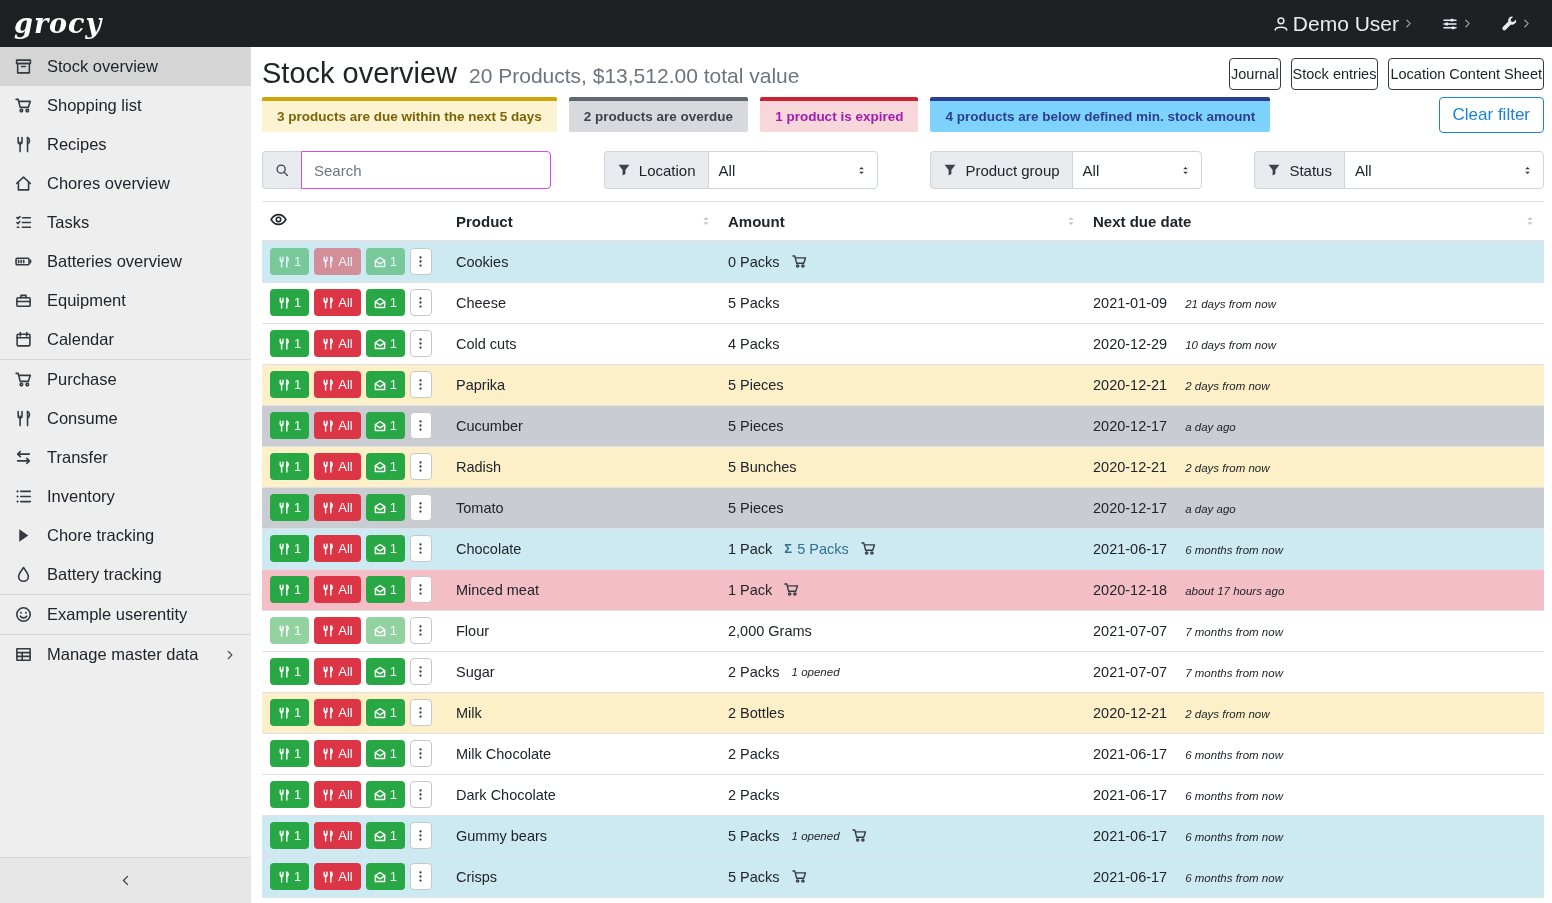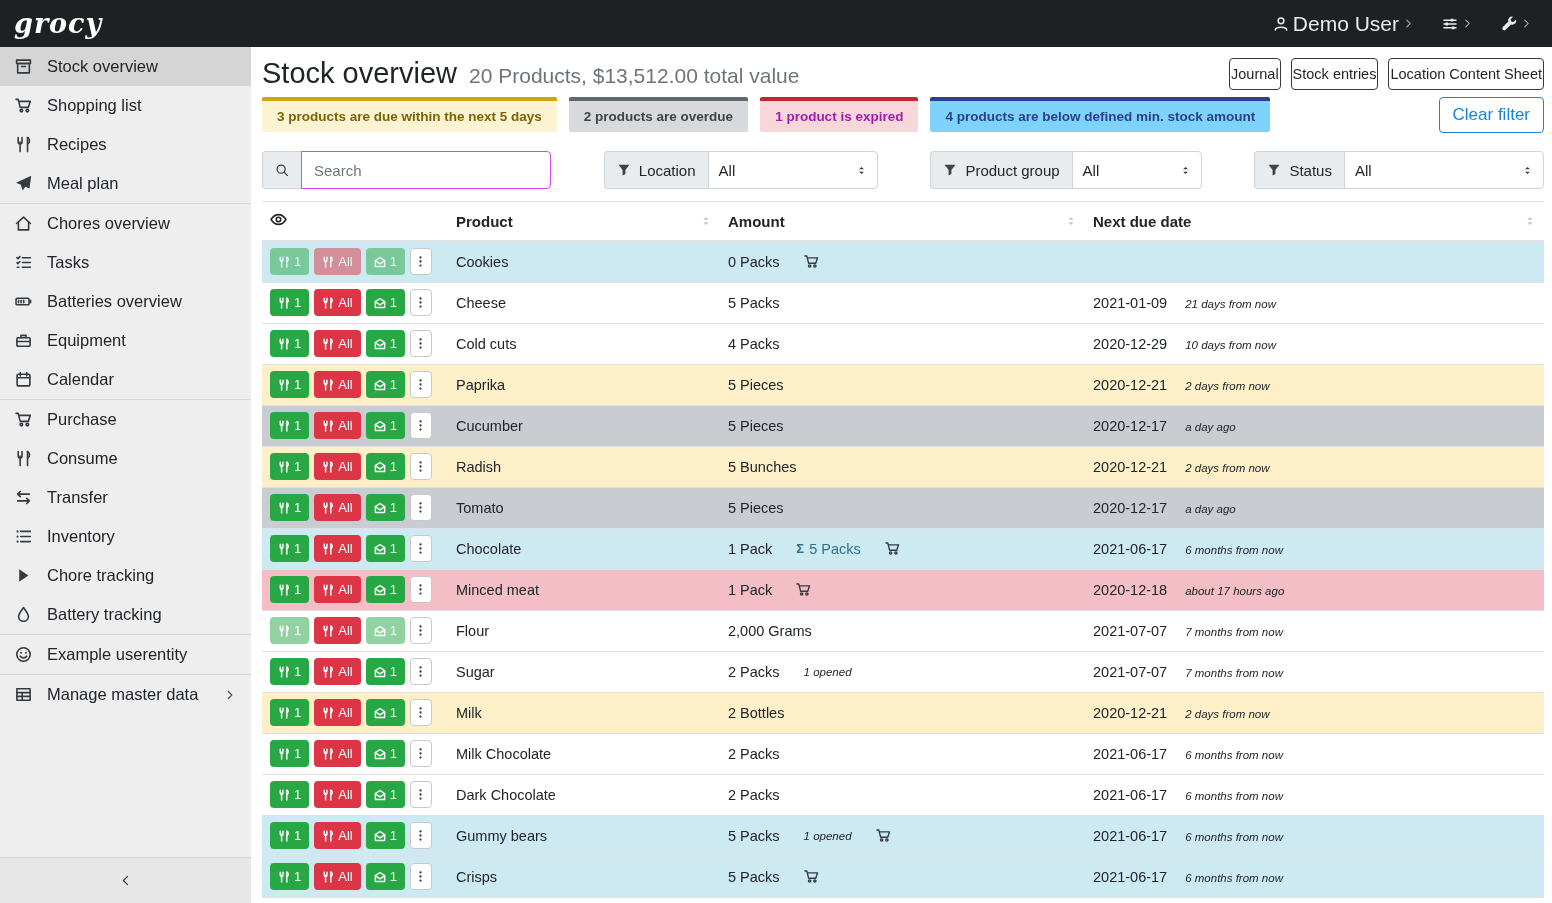--- a/index.html
+++ b/index.html
@@ -86,21 +86,21 @@
 
   .actions { display:flex; align-items:center; gap:5px; }
   .btn-sm { display:inline-flex; align-items:center; gap:4px; height:27px; padding:0 8px; border:none; border-radius:4px; color:#fff; font-size:13px; font-family:inherit; }
   .btn-green { background:#28a745; }
   .btn-red { background:#dc3545; }
   .btn-disabled { opacity:.5; }
   .btn-ico svg { width:12px; height:12px; stroke-width:1.9; }
   .btn-more { display:inline-flex; align-items:center; justify-content:center; height:27px; width:22px; background:#fff; border:1px solid #c8c8c8; border-radius:4px; color:#343a40; }
   .more-ico svg { width:13px; height:13px; }
 
-  .amount-cell { display:flex; align-items:center; gap:24px; }
+  .amount-cell { display:flex; align-items:center; gap:12px; }
   .note { font-size:11.5px; font-style:italic; }
   .agg { display:inline-flex; align-items:center; gap:5px; color:#31708f; }
   .sigma { font-weight:700; font-size:13px; }
   .cart-ico { color:#343a40; }
   .cart-ico svg { width:15px; height:15px; }
   .rel { font-size:11.5px; font-style:italic; margin-left:18px; }
 </style>
 </head>
 <body>
 
@@ -179,28 +179,20 @@
           <span class="icon side-icon" data-interactable="false">
             <svg viewBox="0 0 16 16" fill="none" stroke="currentColor" stroke-width="1.5" stroke-linecap="round" stroke-linejoin="round">
               <path d="M3 1.5v4.2a1.8 1.8 0 0 0 3.6 0V1.5"></path>
               <path d="M4.8 5.7v9"></path>
               <path d="M11.8 1.5v13.2"></path>
               <path d="M11.8 1.5c2.3.9 2.6 4.7.2 5.9"></path>
             </svg>
           </span>
           <span data-interactable="false">Recipes</span>
         </div>
-        <div class="side-item divider-after" data-interactable="true">
-          <span class="icon side-icon" data-interactable="false">
-            <svg viewBox="0 0 16 16" fill="none" stroke="currentColor" stroke-width="1.5" stroke-linecap="round" stroke-linejoin="round">
-              <path fill="currentColor" stroke="none" d="M15.3.7L1 7.3l4.5 1.9 1.8 5.4 2.3-3.5 4 1.7z"></path>
-            </svg>
-          </span>
-          <span data-interactable="false">Meal plan</span>
-        </div>
         <div class="side-item" data-interactable="true">
           <span class="icon side-icon" data-interactable="false">
             <svg viewBox="0 0 16 16" fill="none" stroke="currentColor" stroke-width="1.5" stroke-linecap="round" stroke-linejoin="round">
               <path d="M1.5 8L8 2l6.5 6"></path>
               <path d="M3.2 6.8V14h9.6V6.8"></path>
             </svg>
           </span>
           <span data-interactable="false">Chores overview</span>
         </div>
         <div class="side-item" data-interactable="true">

